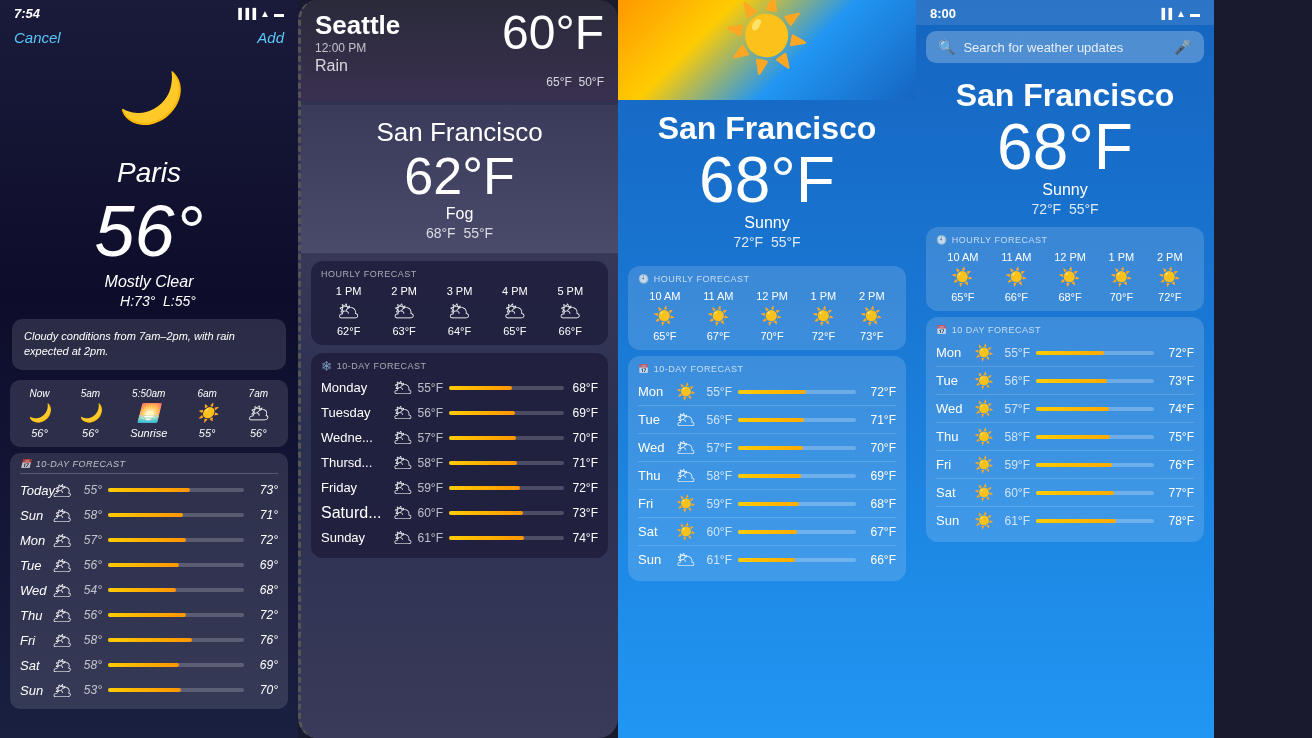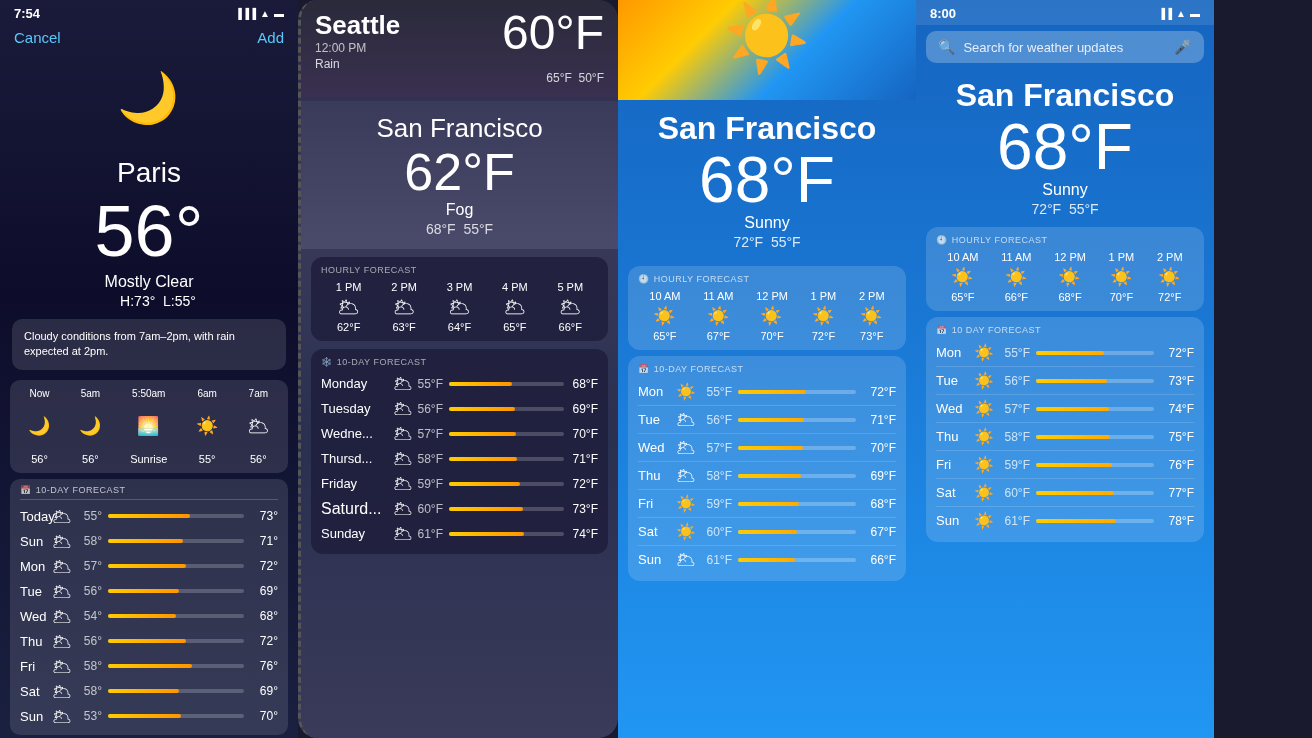--- a/index.html
+++ b/index.html
@@ -16,20 +16,21 @@
     
     .panel {
       height: 738px;
       overflow: hidden;
       position: relative;
       flex-shrink: 0;
     }
     .panel-1 {
       width: 298px;
       background: linear-gradient(180deg, #1a1a3a 0%, #0d0d2b 40%, #1a2040 100%);
+      font-style: italic;
     }
     .panel-2 {
       width: 320px;
       background: linear-gradient(180deg, #2a2a4a 0%, #3a3a5a 30%, #2a3050 60%, #3a3a5a 100%);
       border-left: 3px dashed #555;
       border-radius: 20px;
     }
     .panel-3 {
       width: 298px;
       background: linear-gradient(180deg, #1565c0 0%, #1976d2 40%, #2196f3 100%);
@@ -111,21 +112,21 @@
     }
     .hourly-strip-inner {
       display: flex;
       justify-content: space-around;
       align-items: center;
     }
     .hour-item {
       display: flex;
       flex-direction: column;
       align-items: center;
-      gap: 16px;
+      gap: 3px;
       color: white;
     }
     .hour-label { font-size: 10px; }
     .hour-icon { font-size: 18px; }
     .hour-temp { font-size: 11px; }
 
     
     .forecast-section {
       background: rgba(255,255,255,0.12);
       border-radius: 10px;
@@ -160,21 +161,21 @@
     .forecast-high { font-size: 12px; width: 28px; text-align: right; }
 
     
     .p2-seattle {
       background: linear-gradient(180deg, #2a2a3a 0%, #3a3050 100%);
       padding: 10px 14px 12px;
     }
     .p2-seattle-city { color: white; font-size: 26px; font-weight: 600; }
     .p2-seattle-time { color: rgba(255,255,255,0.7); font-size: 12px; }
     .p2-seattle-temp { color: white; font-size: 48px; font-weight: 200; float: right; margin-top: -50px; }
-    .p2-seattle-meta { color: rgba(255,255,255,0.8); font-size: 12px; margin-top: 2px; }
+    .p2-seattle-meta { color: rgba(255,255,255,0.8); font-size: 16px; margin-top: 2px; }
     .p2-seattle-hilo { color: rgba(255,255,255,0.8); font-size: 12px; text-align: right; }
 
     .p2-sf {
       background: linear-gradient(180deg, #3a3a5a 0%, #4a4a6a 100%);
       margin-top: 4px;
       padding: 12px 14px;
     }
     .p2-sf-city { color: white; font-size: 26px; font-weight: 500; text-align: center; }
     .p2-sf-temp { color: white; font-size: 52px; font-weight: 200; text-align: center; line-height: 1.1; }
     .p2-sf-condition { color: white; font-size: 16px; text-align: center; }

